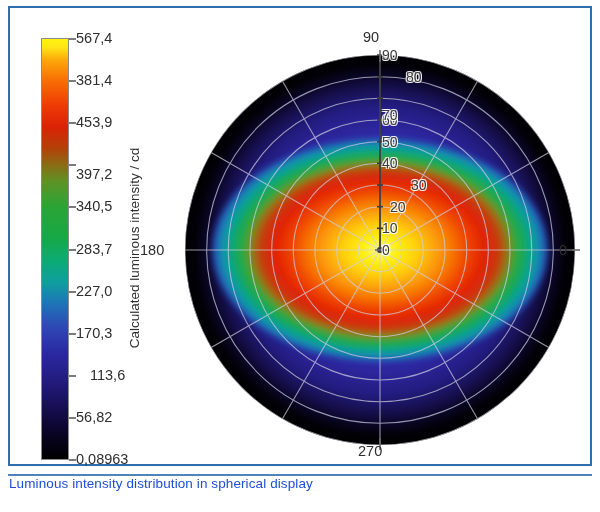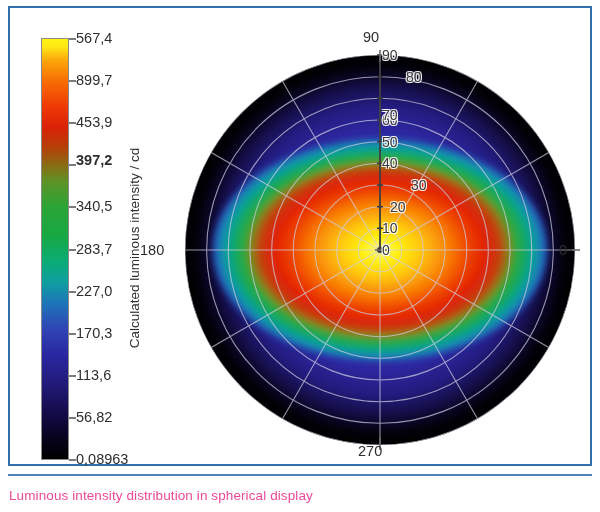--- a/index.html
+++ b/index.html
@@ -39,25 +39,25 @@
     left: 8px;
     top: 474px;
     width: 584px;
     height: 2px;
     background: #4e84bb;
   }
 
   .caption {
     position: absolute;
     left: 9px;
-    top: 487px;
+    top: 475px;
     width: 580px;
     font-size: 13.5px;
     line-height: 18px;
-    color: #ec4899;
+    color: #1d4ed8;
     letter-spacing: 0.1px;
     white-space: nowrap;
   }
 
   
   .cbar-wrap {
     position: absolute;
     left: 31px;
     top: 30px;
     width: 28px;
@@ -199,28 +199,28 @@
           <div class="cbar-tick" style="top: 210.5px;"></div>
           <div class="cbar-tick" style="top: 252.6px;"></div>
           <div class="cbar-tick" style="top: 294.7px;"></div>
           <div class="cbar-tick" style="top: 336.8px;"></div>
           <div class="cbar-tick" style="top: 378.9px;"></div>
           <div class="cbar-tick" style="top: 421px;"></div>
         </div>
     </div>
     <div class="cbar-labels" id="cbar-labels" style="position:absolute;left:66px;top:30px;width:90px;height:422px;">
         <div class="cbar-label" style="top: 0px;">567,4</div>
-        <div class="cbar-label" style="top: 42.1px;">899,7</div>
+        <div class="cbar-label" style="top: 42.1px;">381,4</div>
         <div class="cbar-label" style="top: 84.2px;">453,9</div>
-        <div class="cbar-label" style="top: 122px; font-weight: bold;">397,2</div>
+        <div class="cbar-label" style="top: 136px;">397,2</div>
         <div class="cbar-label" style="top: 168.4px;">340,5</div>
         <div class="cbar-label" style="top: 210.5px;">283,7</div>
         <div class="cbar-label" style="top: 252.6px;">227,0</div>
         <div class="cbar-label" style="top: 294.7px;">170,3</div>
-        <div class="cbar-label" style="top: 336.8px;">113,6</div>
+        <div class="cbar-label" style="top: 336.8px; margin-left: 14px;">113,6</div>
         <div class="cbar-label" style="top: 378.9px;">56,82</div>
         <div class="cbar-label" style="top: 421px;">0,08963</div>
       </div>
 
     <div class="cbar-title">
       <span>Calculated luminous intensity / cd</span>
     </div>
 
     <div class="polar-wrap">
 

